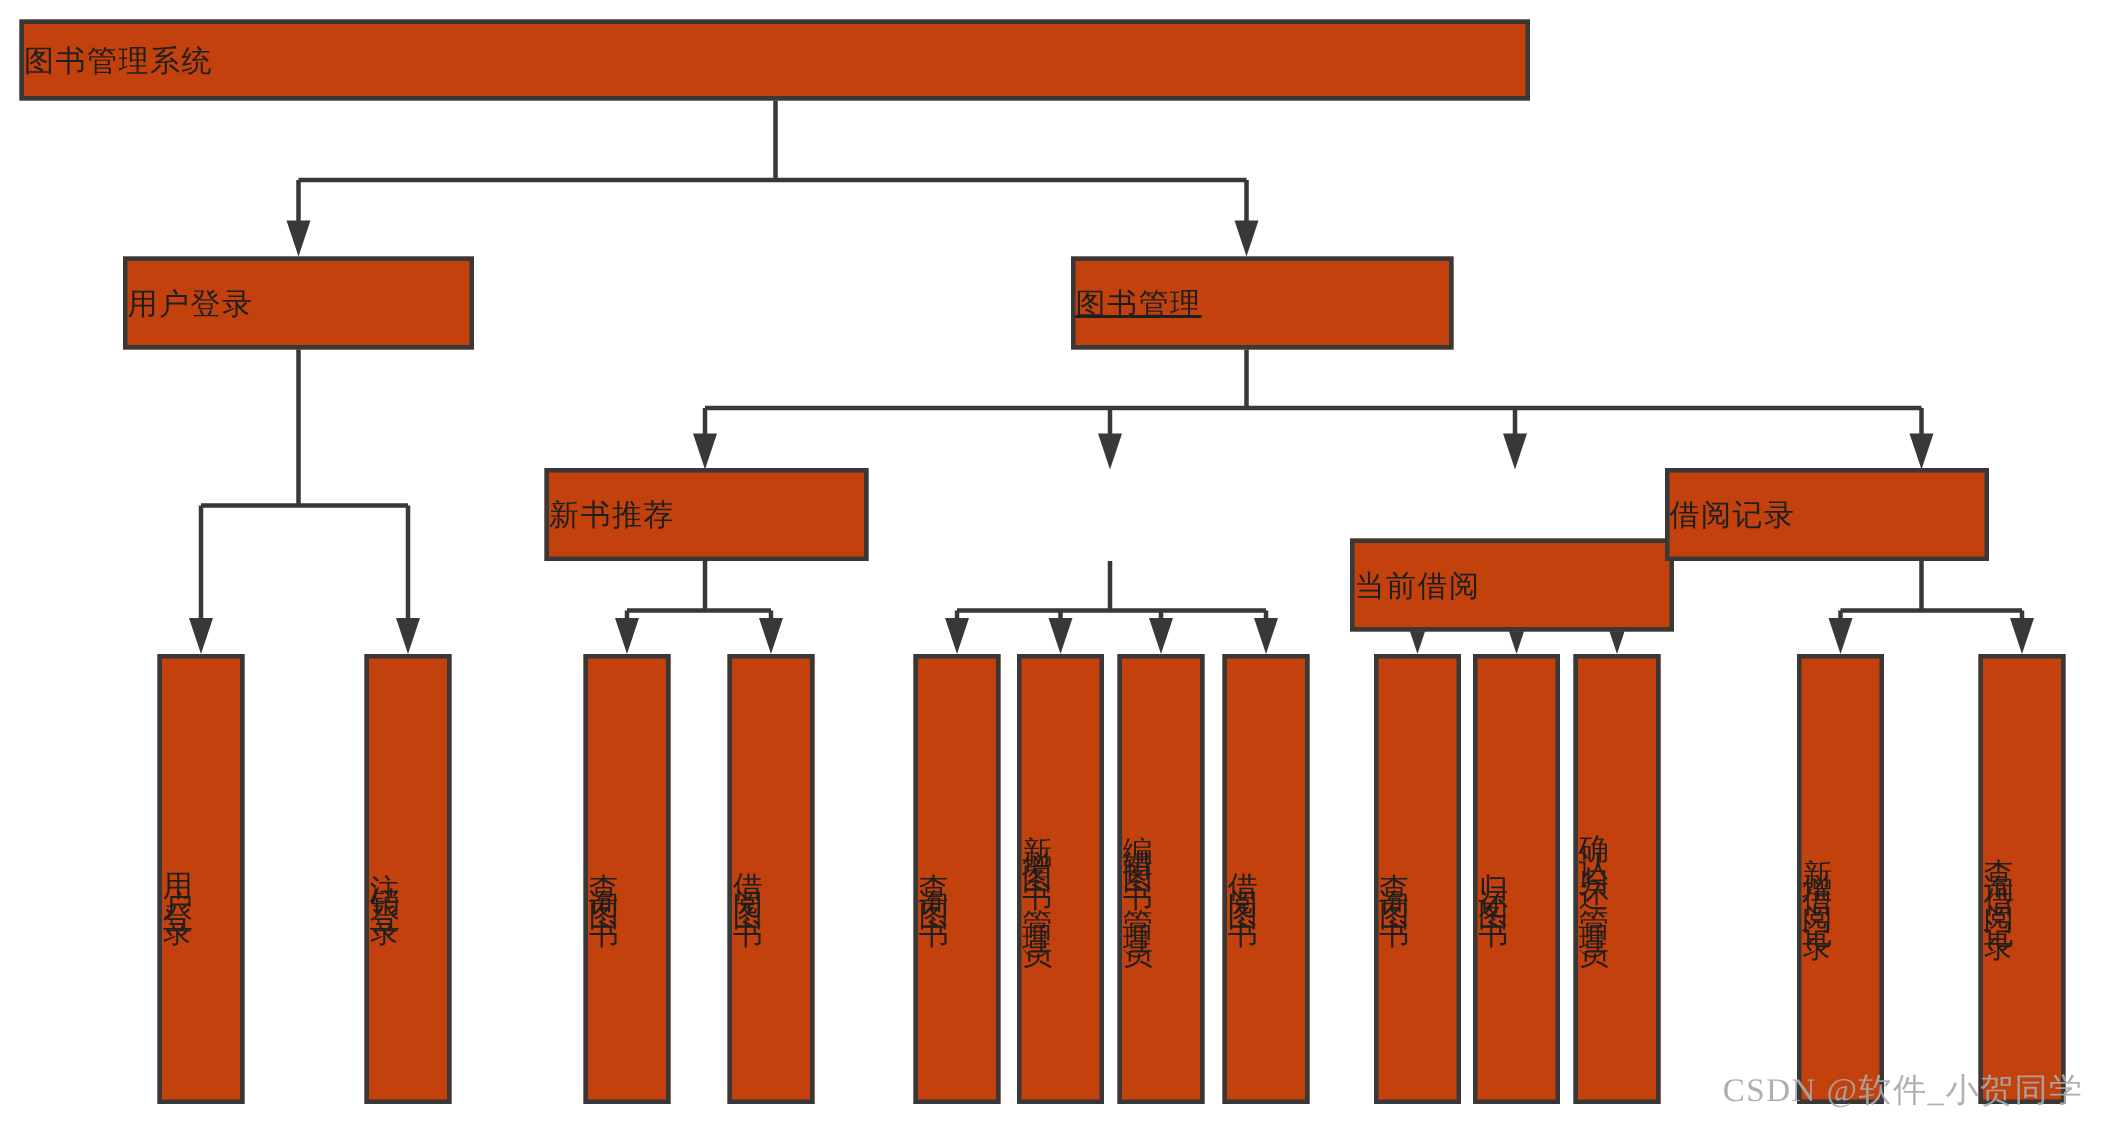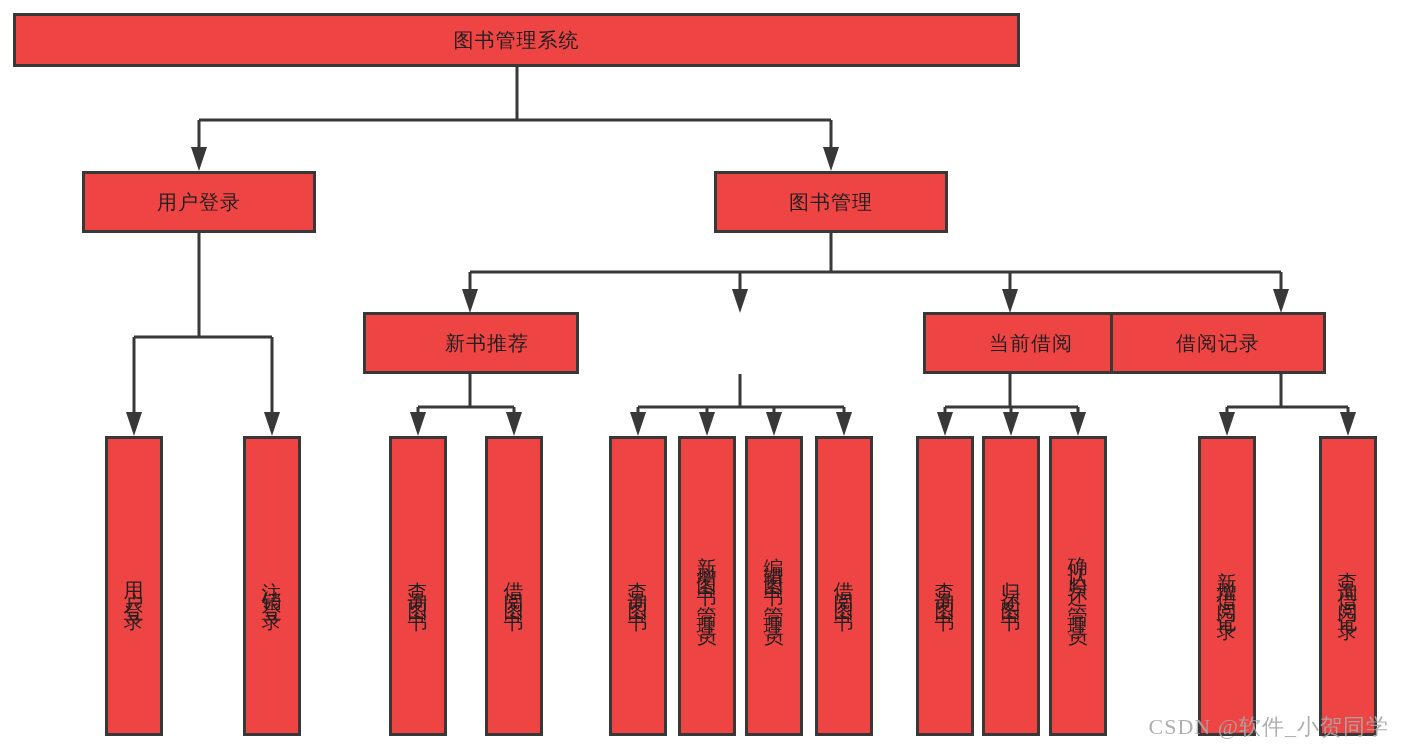--- a/index.html
+++ b/index.html
@@ -18,25 +18,24 @@
   .connectors {
     position: absolute;
     left: 0;
     top: 0;
     width: 1405px;
     height: 747px;
   }
   .box {
     position: absolute;
     box-sizing: border-box;
-    background: #ef4444;
+    background: #c2410c;
     border: 3px solid #383838;
     display: flex;
     align-items: center;
-    justify-content: center;
     color: #1f1f1f;
   }
   .h-label {
     font-size: 20px;
     letter-spacing: 1px;
     white-space: nowrap;
   }
   .leaf {
     top: 436px;
     width: 58px;
@@ -47,26 +46,26 @@
     text-orientation: mixed;
     font-size: 20px;
     line-height: 1;
     letter-spacing: 10px;
     white-space: nowrap;
   }
   
   .n-root   { left: 13px;  top: 13px;  width: 1007px; height: 54px; }
   
   .n-login  { left: 82px;  top: 171px; width: 234px;  height: 62px; }
-  .n-mgmt   { left: 714px; top: 171px; width: 234px;  height: 62px; }
+  .n-mgmt   { left: 714px; top: 171px; width: 255px;  height: 62px; text-decoration: underline; }
   
   .lvl3     { top: 312px; width: 216px; height: 62px; }
-  .n-nb     { left: 363px; padding-left: 32px; }
+  .n-nb     { left: 363px; }
   .n-bb     { left: 633px; }
-  .n-cb     { left: 923px; }
+  .n-cb     { left: 900px; margin-top: 47px; }
   .n-br     { left: 1110px; }
   
   .lf-login1 { left: 105px; }
   .lf-login2 { left: 243px; }
   .lf-nb1    { left: 389px; }
   .lf-nb2    { left: 485px; }
   .lf-bb1    { left: 609px; }
   .lf-bb2    { left: 678px; }
   .lf-bb3    { left: 745px; }
   .lf-bb4    { left: 815px; }

